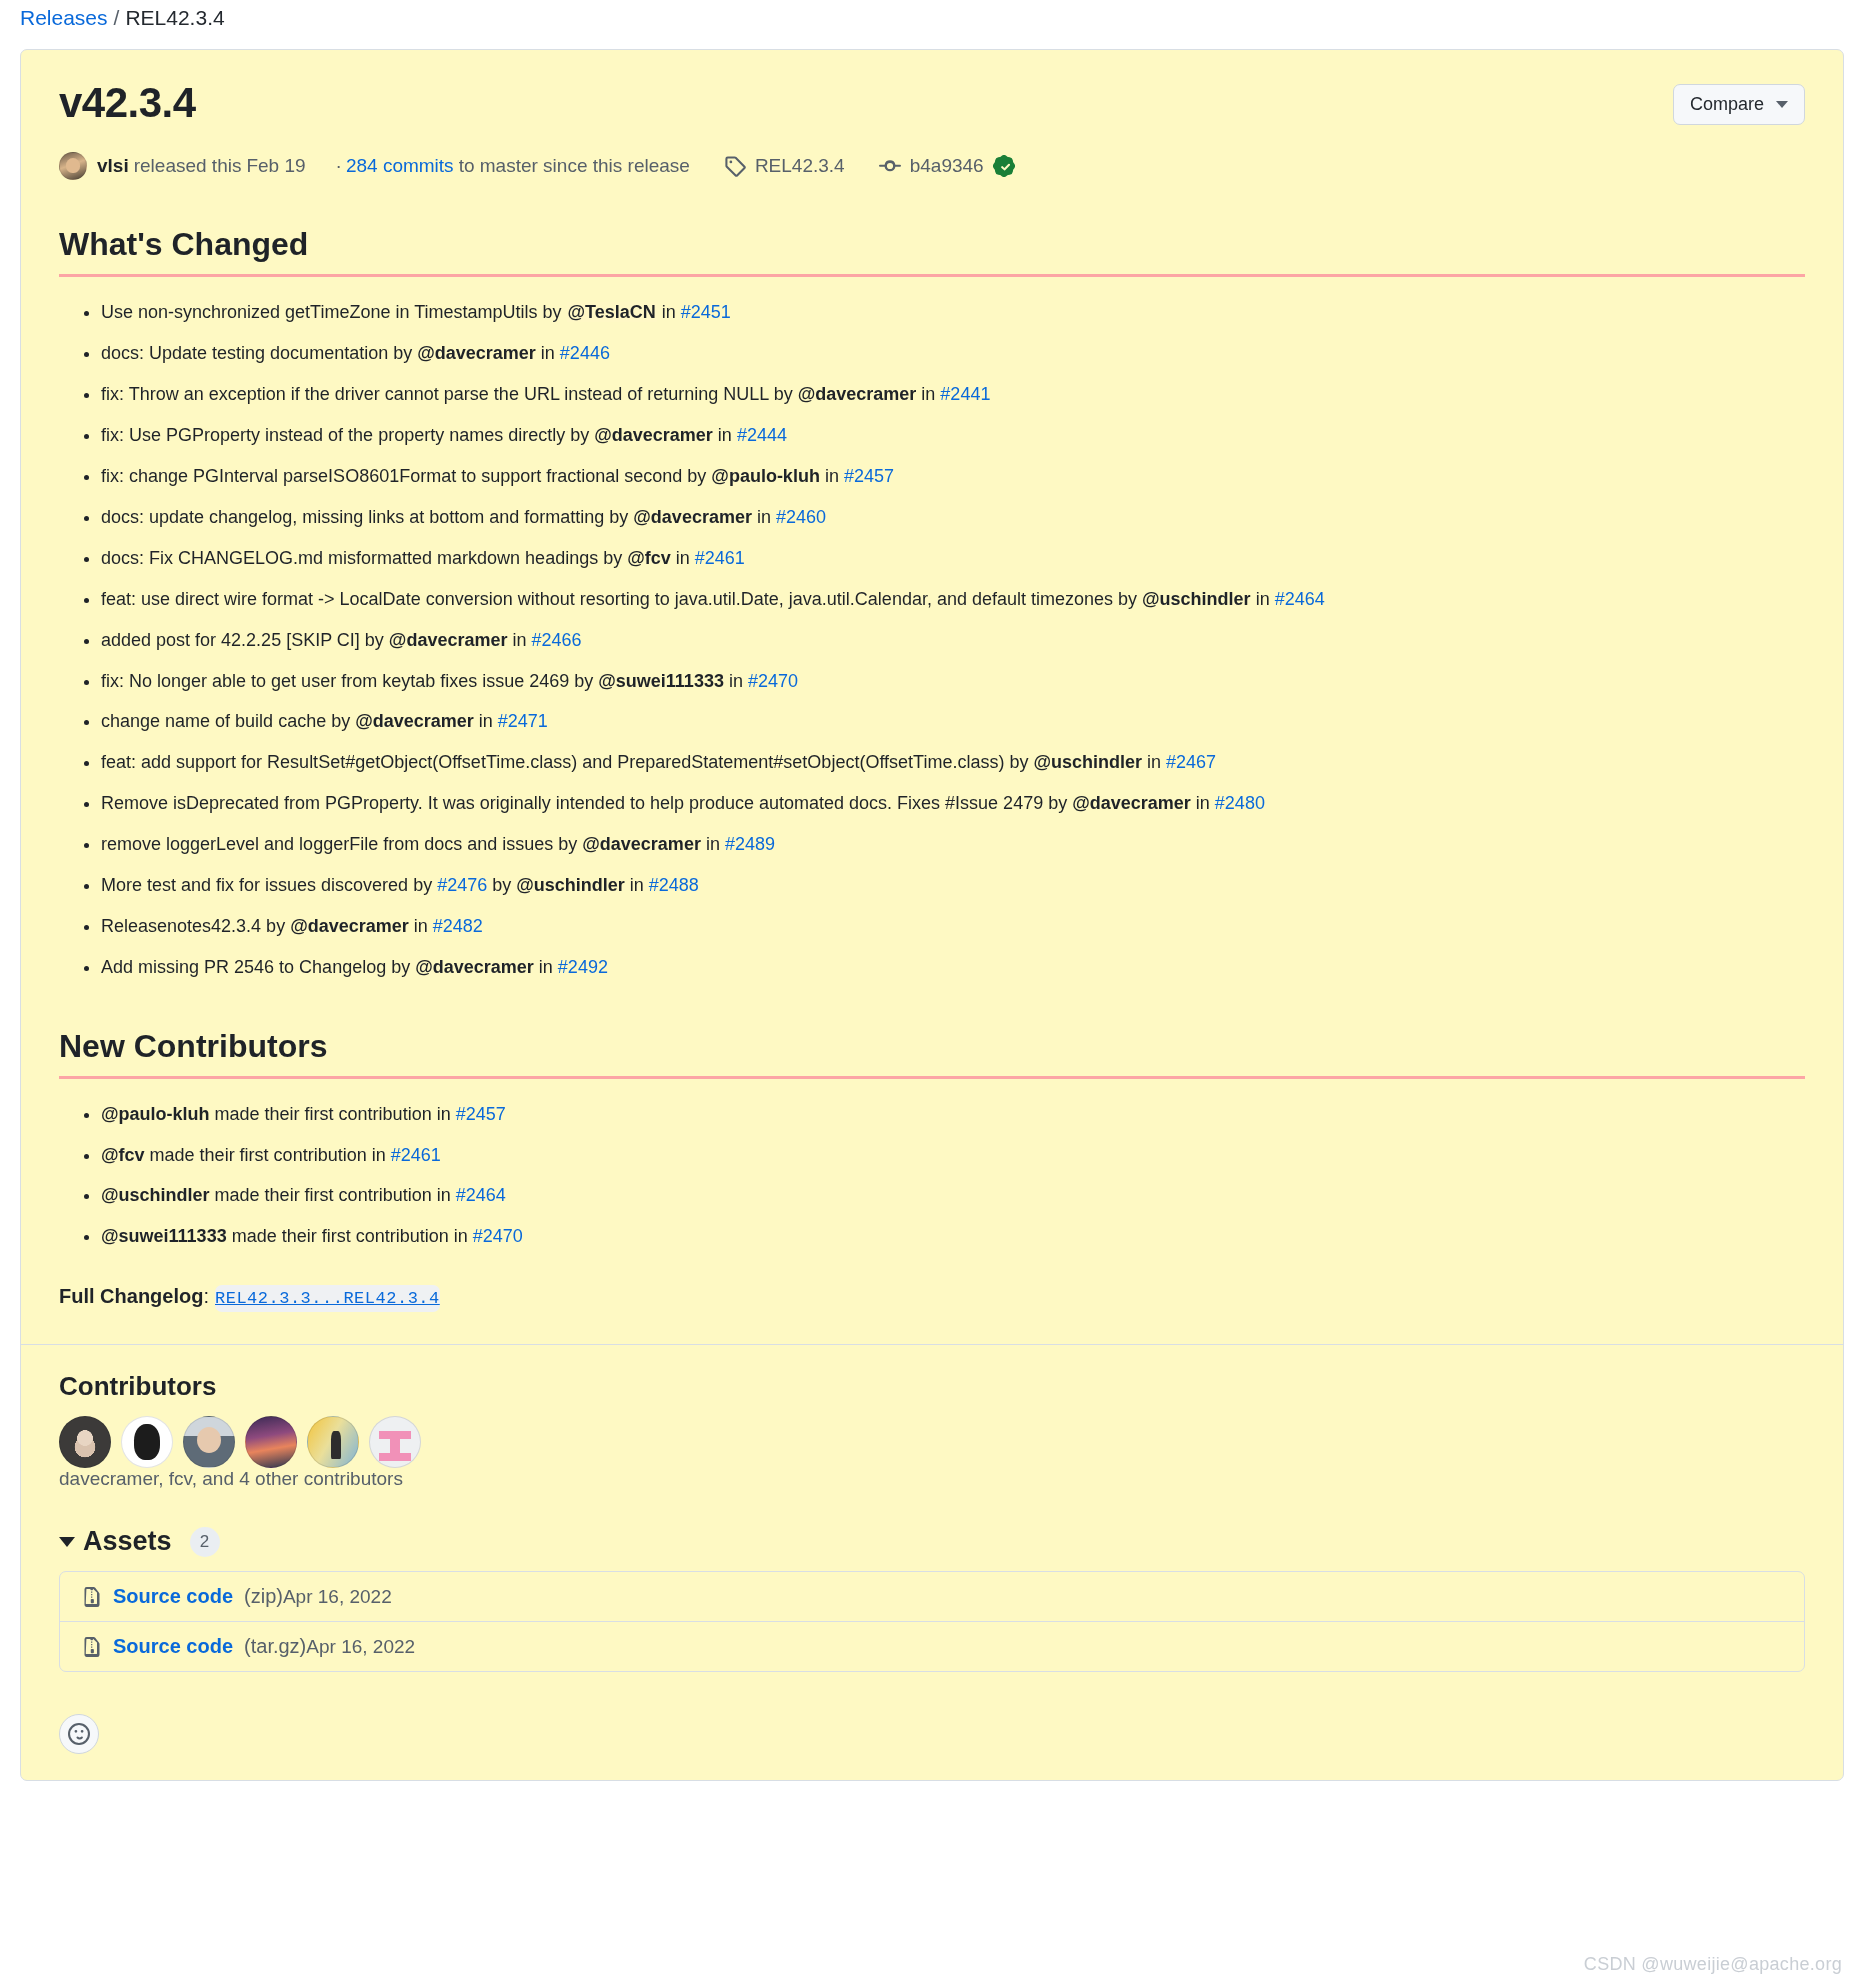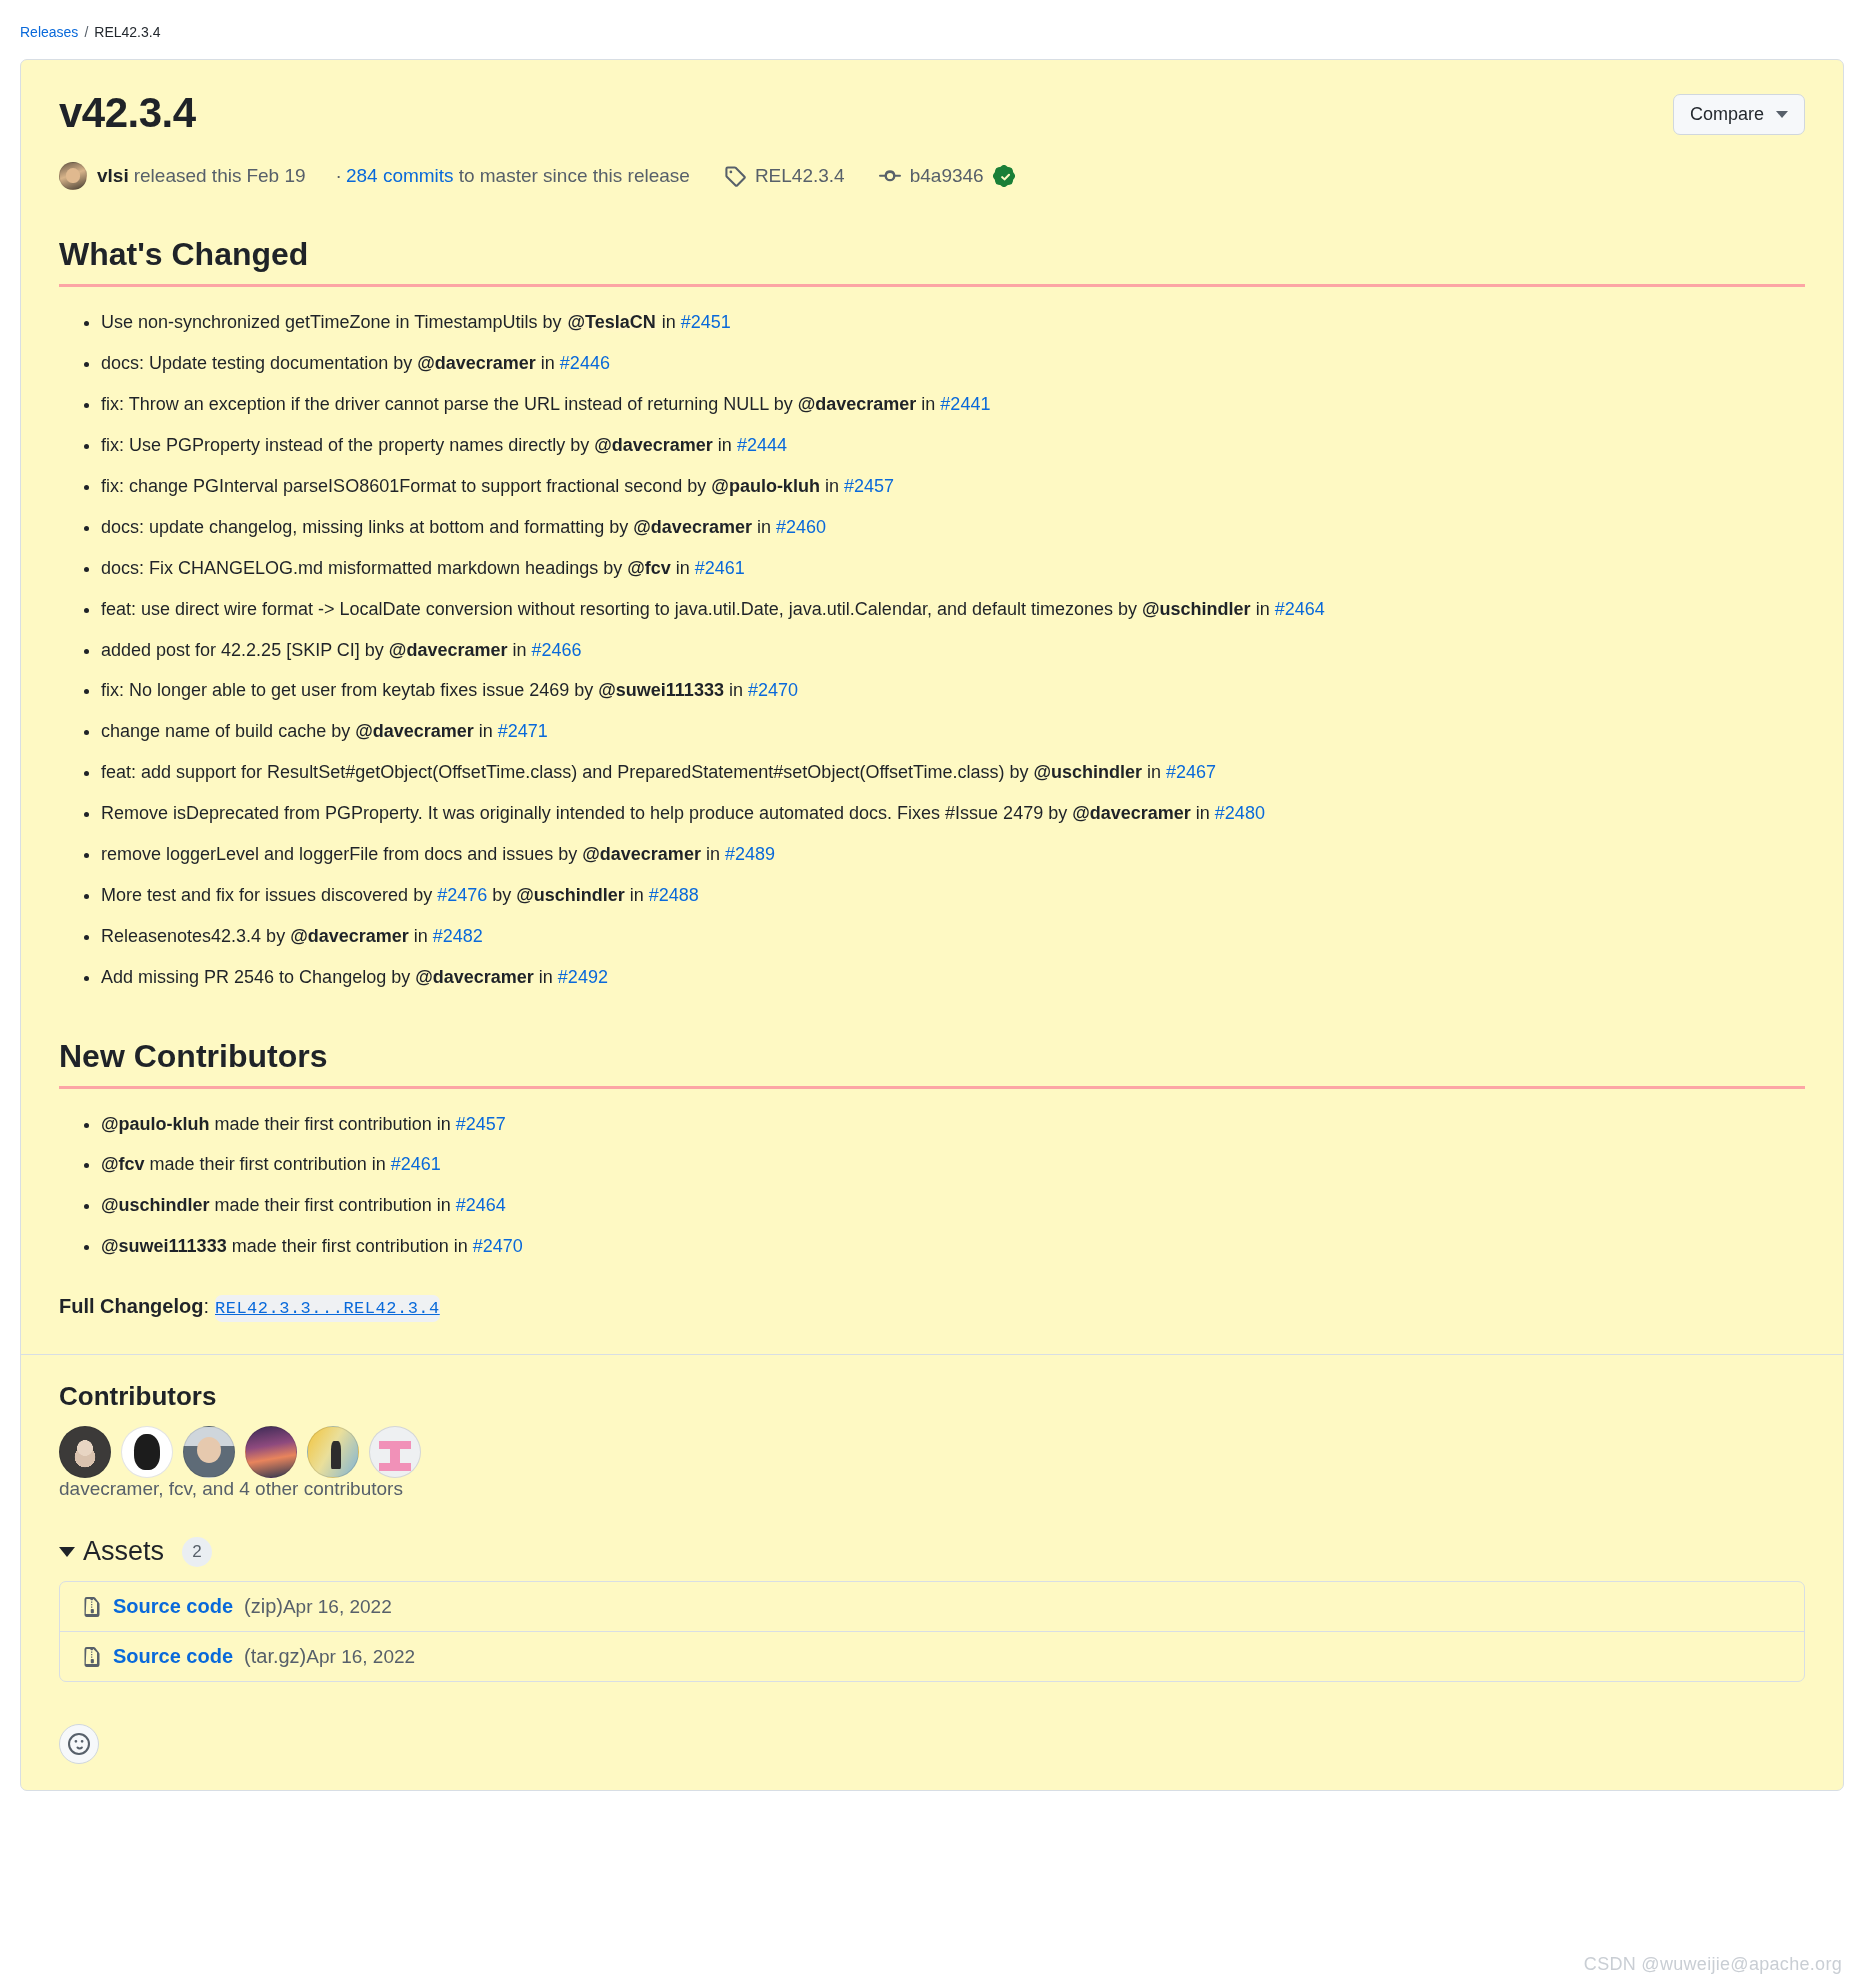--- a/index.html
+++ b/index.html
@@ -8,22 +8,22 @@
     background: #ffffff;
     font-family: "Liberation Sans", sans-serif;
     color: #24292f;
   }
   body { width: 1864px; min-height: 1985px; position: relative; }
 
   .page { padding: 0 0 0 0; }
 
   
   .breadcrumb {
-    font-size: 14px;
-    padding: 23px 0 14px 20px;
+    font-size: 21px;
+    padding: 4px 0 14px 20px;
     line-height: 1.3;
   }
   .breadcrumb a { color: #0969da; text-decoration: none; }
   .breadcrumb .sep { color: #57606a; margin: 0 6px; }
   .breadcrumb .current { color: #24292f; }
 
   
   .release-card {
     margin: 4px 20px 0 20px;
     border: 1px solid #d8dee4;
@@ -200,21 +200,21 @@
 
   
   .assets-head {
     display: flex;
     align-items: center;
     gap: 18px;
     margin: 36px 0 14px 0;
   }
   .assets-title {
     font-size: 27px;
-    font-weight: normal;
+    font-weight: bold;
     color: #1f2328;
     display: inline-flex;
     align-items: center;
     gap: 8px;
     cursor: pointer;
   }
   .tri-down {
     width: 0; height: 0;
     border-left: 8px solid transparent;
     border-right: 8px solid transparent;

